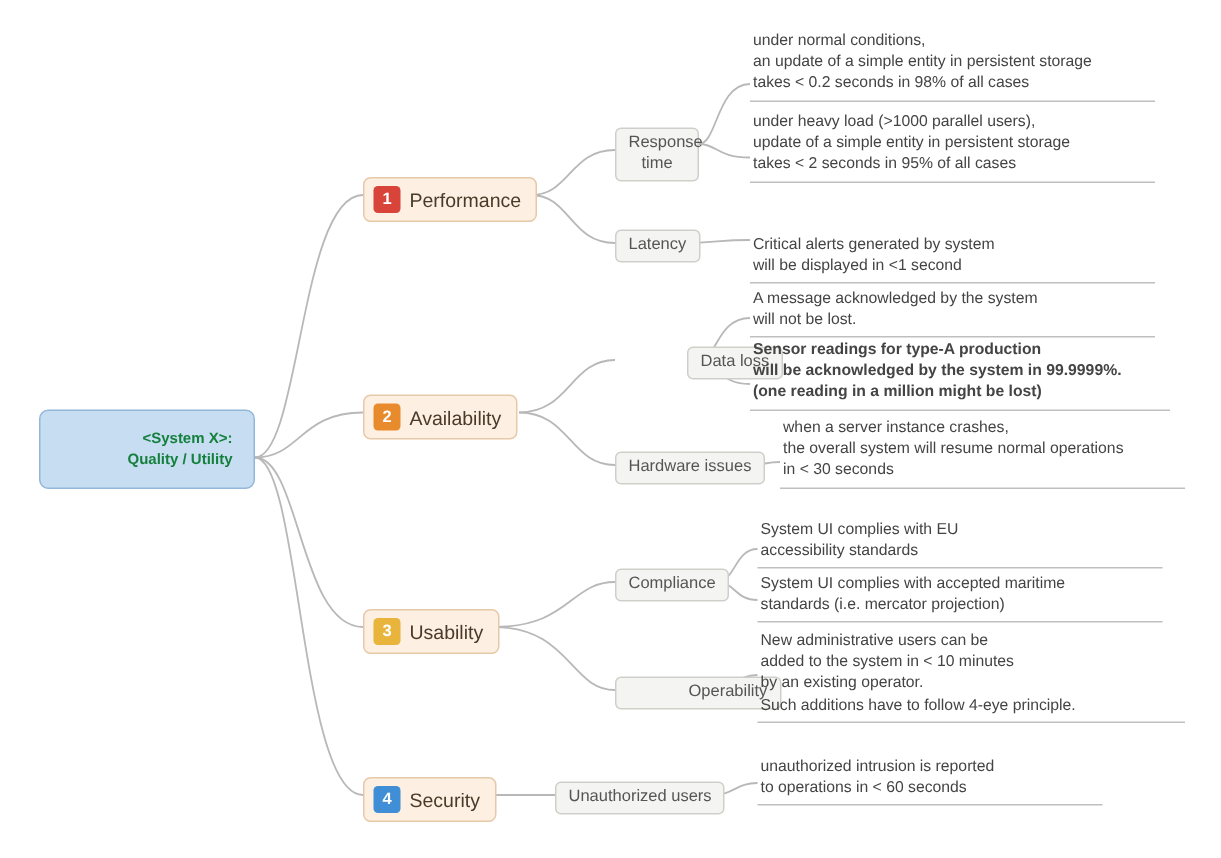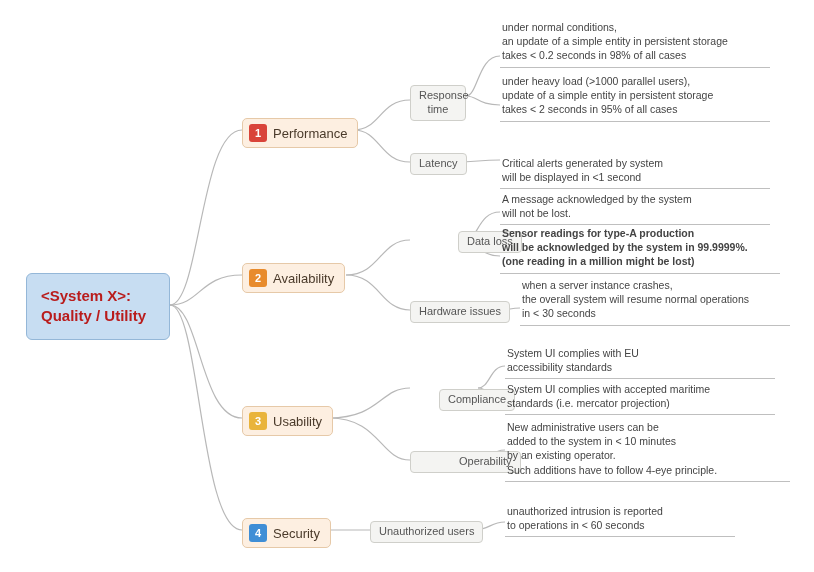--- a/index.html
+++ b/index.html
@@ -2,21 +2,21 @@
 <html><head>
 <meta charset="utf-8">
 <style>
   html,body{margin:0;padding:0;background:#fff;font-family:"Helvetica Neue",Arial,sans-serif;font-size:11px;color:#333;}
   #stage{position:relative;width:814px;height:572px;}
   svg.connectors{position:absolute;left:0;top:0;width:814px;height:572px;pointer-events:none;}
 
   .root{
     position:absolute;box-sizing:border-box;
     background:#c7ddf2;border:1px solid #94b7d8;border-radius:6px;
-    text-align:left;line-height:1.35;font-size:15px;font-weight:600;color:#b91c1c;
+    text-align:right;line-height:1.35;font-size:10px;font-weight:600;color:#15803d;
     padding:12px 14px;
   }
 
   .cat{
     position:absolute;box-sizing:border-box;
     background:#fdefe1;border:1px solid #e6c9a8;border-radius:5px;
     padding:5px 10px 5px 6px;font-size:13px;color:#4a3a2a;
     display:flex;align-items:center;gap:6px;
   }
   .badge{
@@ -116,21 +116,21 @@
   <span>Hardware issues</span>
 </div>
 <div class="leaf" style="left:520px;top:278px;width:270px;">
   <span>when a server instance crashes,<br>the overall system will resume normal operations<br>in &lt; 30 seconds</span>
 </div>
 
 <div class="cat" style="left:242px;top:406px;">
   <span class="badge b-yellow">3</span>
   <span>Usability</span>
 </div>
-<div class="sub" style="left:410px;top:389px;margin-left:29px;">
+<div class="sub" style="left:410px;top:379px;">
   <span>Compliance</span>
 </div>
 <div class="leaf" style="left:505px;top:346px;width:270px;">
   <span>System UI complies with EU<br>accessibility standards</span>
 </div>
 <div class="leaf" style="left:505px;top:382px;width:270px;">
   <span>System UI complies with accepted maritime<br>standards (i.e. mercator projection)</span>
 </div>
 <div class="sub" style="left:410px;top:451px;padding-left:48px;">
   <span>Operability</span>

